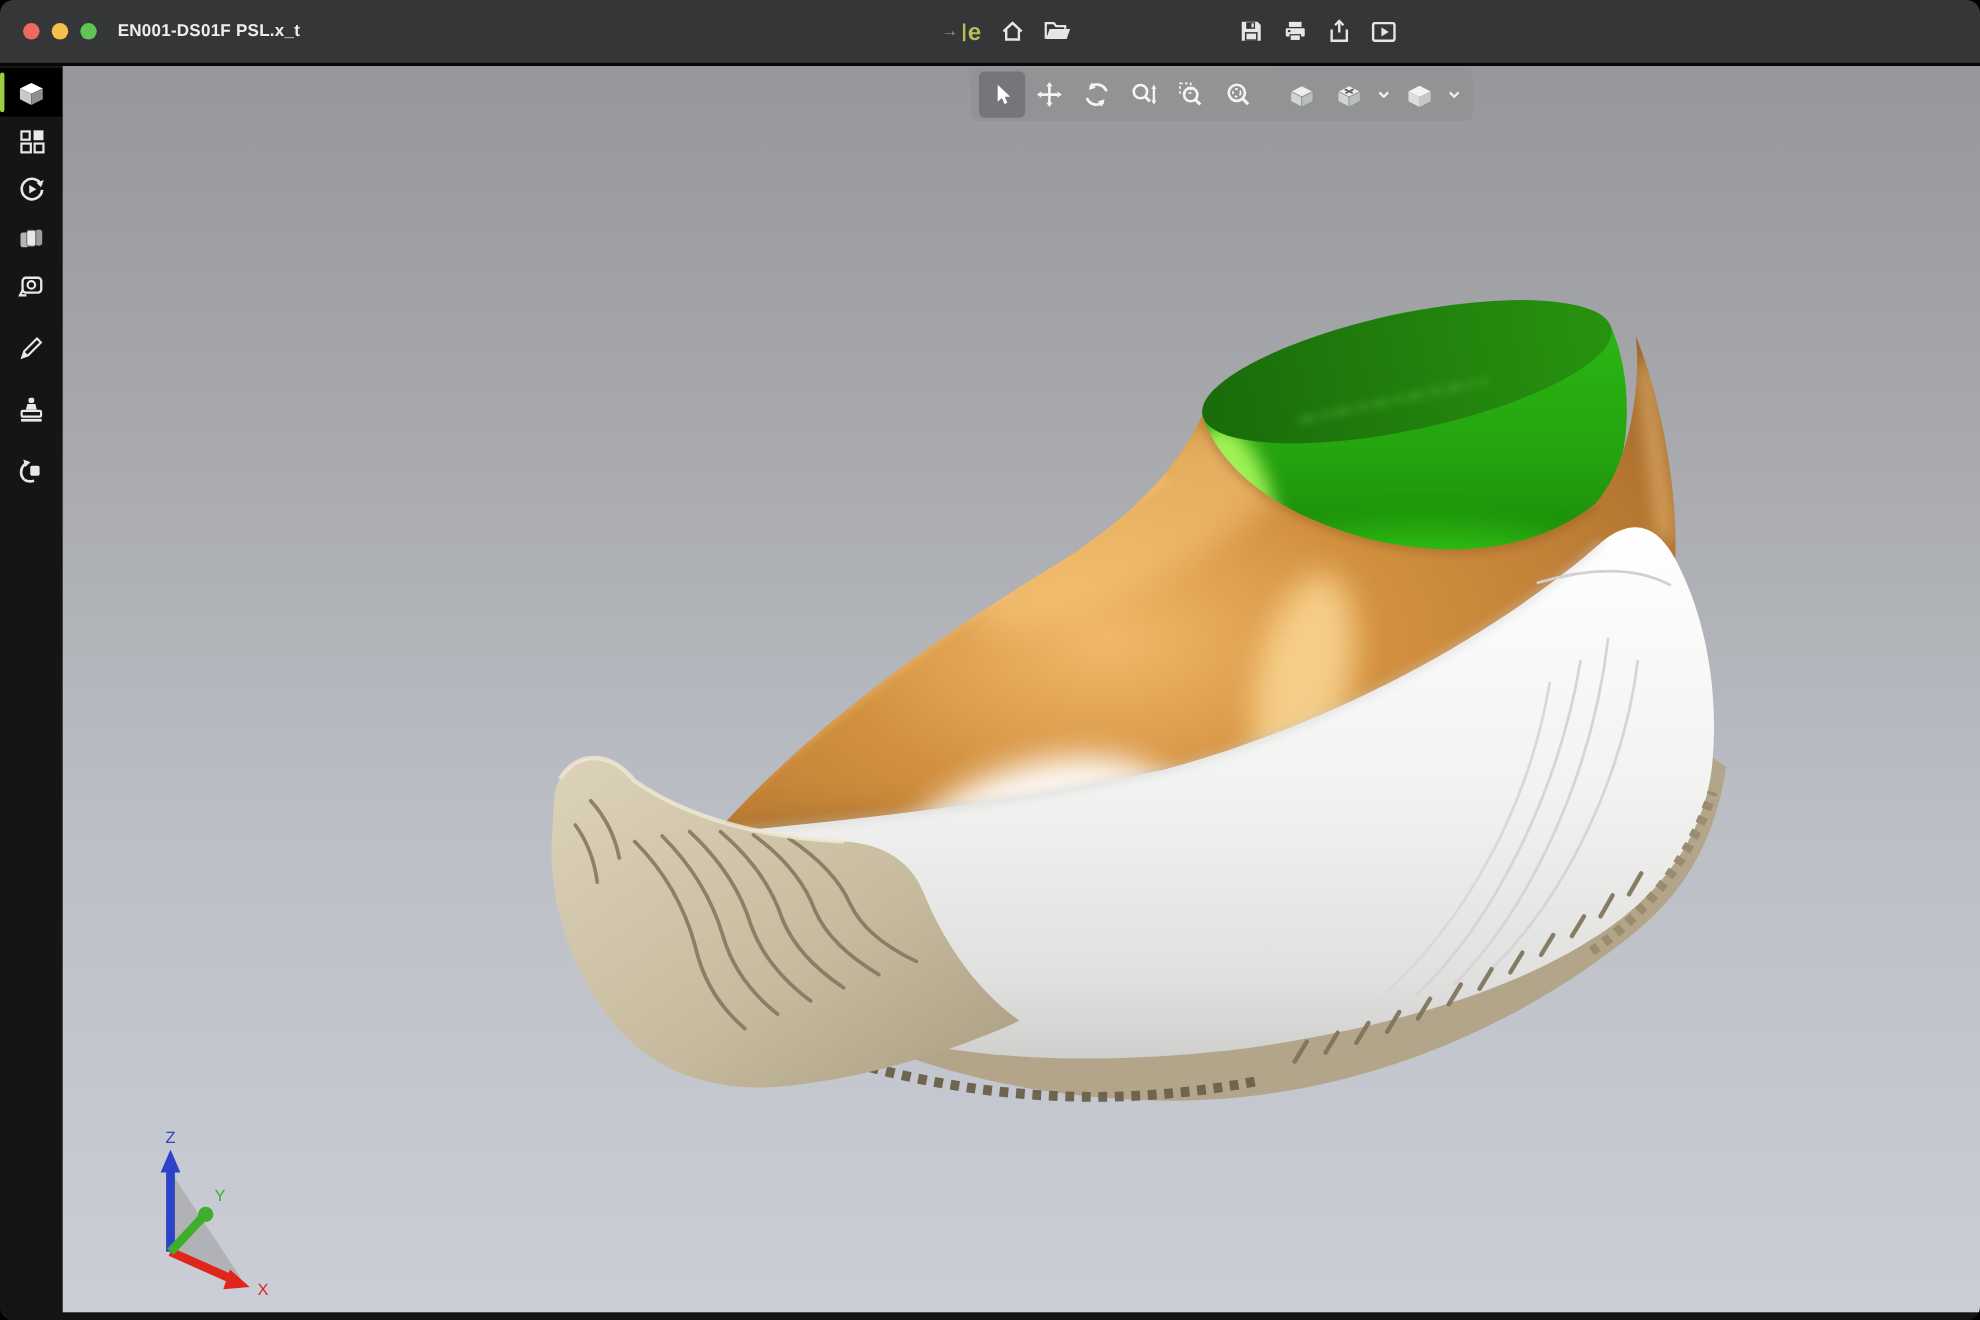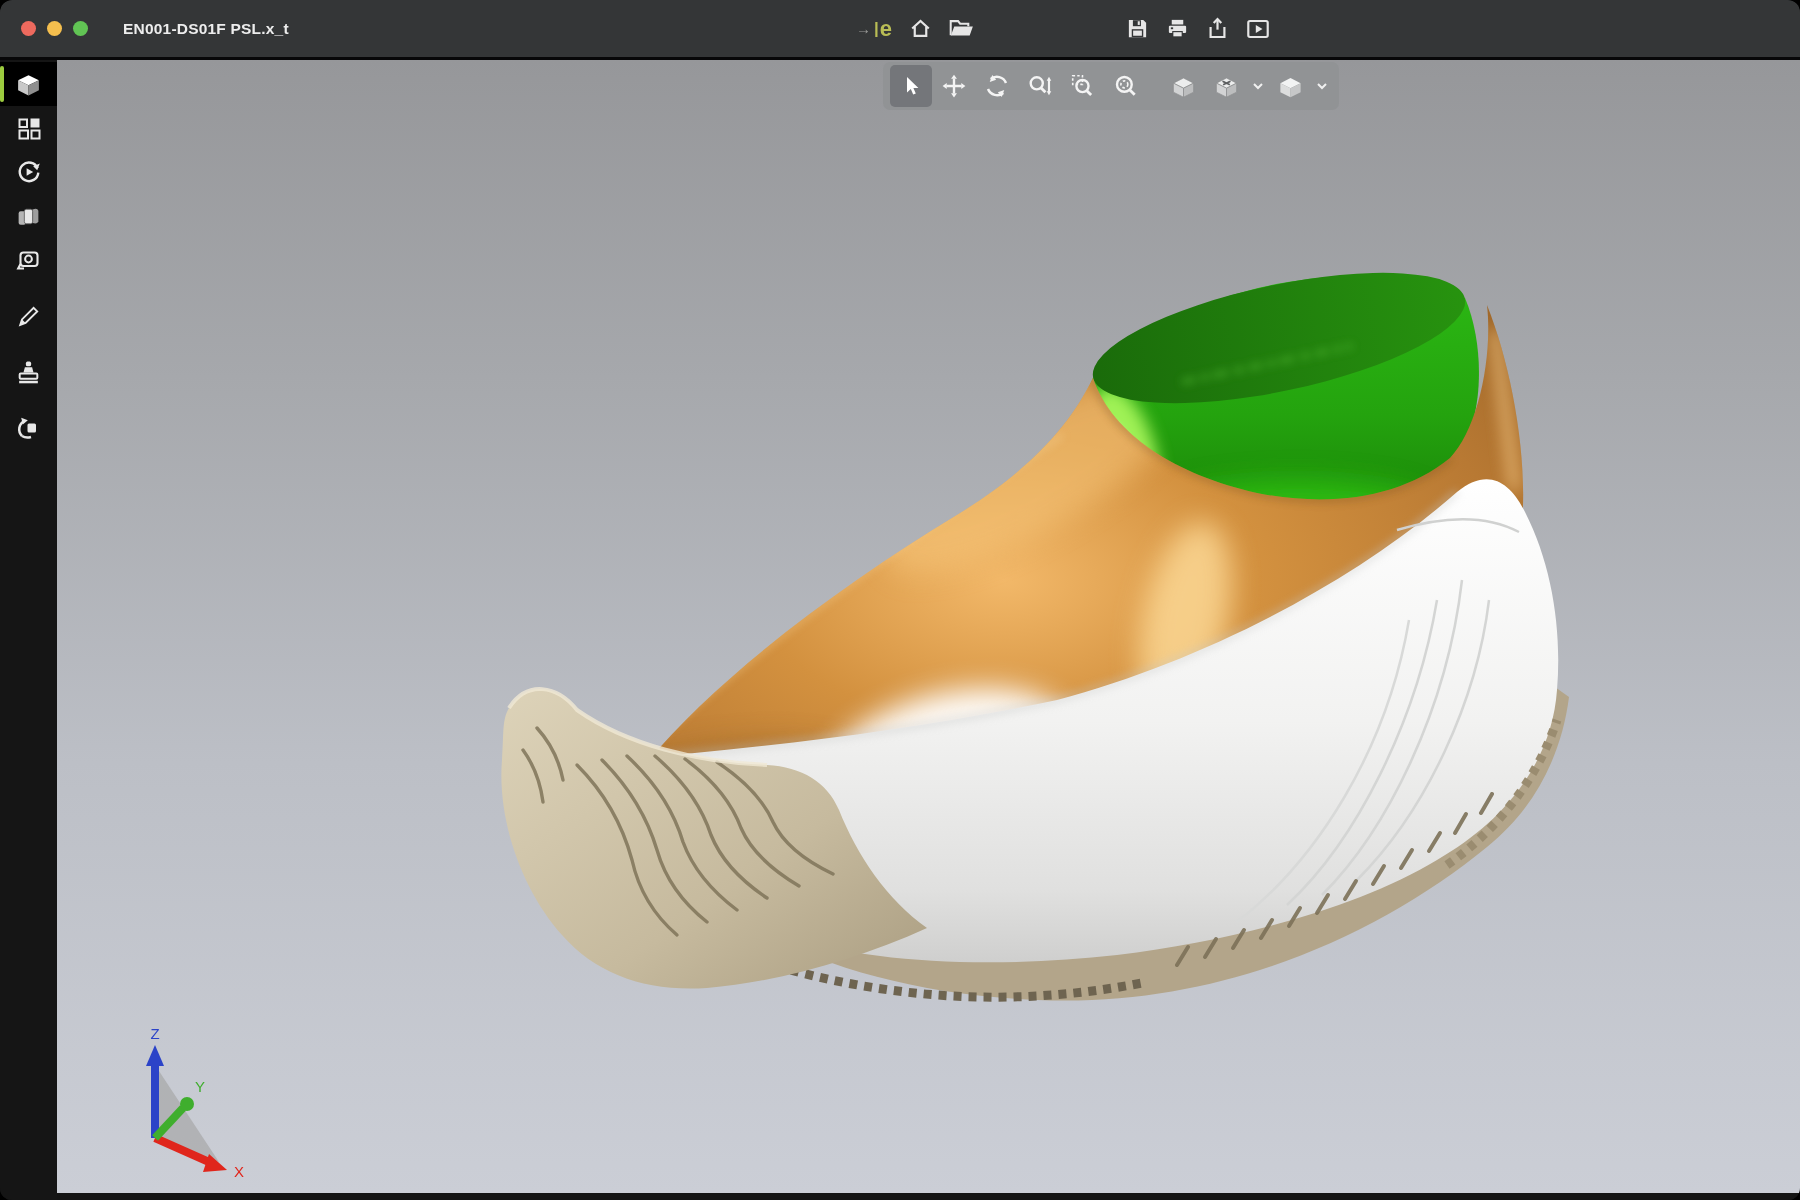--- a/index.html
+++ b/index.html
@@ -3,21 +3,21 @@
 <meta charset="utf-8">
 <style>
   html,body{margin:0;padding:0;background:#000;}
   .stage{position:relative;width:1800px;height:1200px;background:#141414;
          border-radius:12px;overflow:hidden;font-family:"Liberation Sans",sans-serif;}
   
   .titlebar{position:relative;height:57px;background:#343637;border-bottom:3px solid #070708;
             display:flex;align-items:center;border-radius:12px 12px 0 0;}
   .traffic{display:flex;gap:11px;padding-left:21px;}
   .light{width:15px;height:15px;border-radius:50%;border:none;padding:0;cursor:default;}
-  .wtitle{margin-left:35px;font-weight:bold;font-size:15.5px;color:#ededed;letter-spacing:.2px;}
+  .wtitle{margin-left:19px;font-weight:bold;font-size:15.5px;color:#ededed;letter-spacing:.2px;}
   .tb-actions{position:absolute;left:856px;top:0;height:57px;display:flex;align-items:center;gap:17px;}
   .tb-btn{background:none;border:none;padding:0;display:flex;align-items:center;justify-content:center;
           height:30px;cursor:default;}
   .tb-btn svg{display:block;}
   .tb-gap{width:118px;}
   .applogo{display:flex;align-items:center;gap:1px;}
   .applogo .arr{color:#9a9b98;font-size:15px;line-height:1;}
   .applogo .caret{color:#b9bd55;font-size:17px;font-weight:bold;line-height:1;margin-left:2px;}
   .applogo .e{color:#b9bd55;font-size:22px;font-weight:bold;line-height:1;margin-left:0px;}
   

